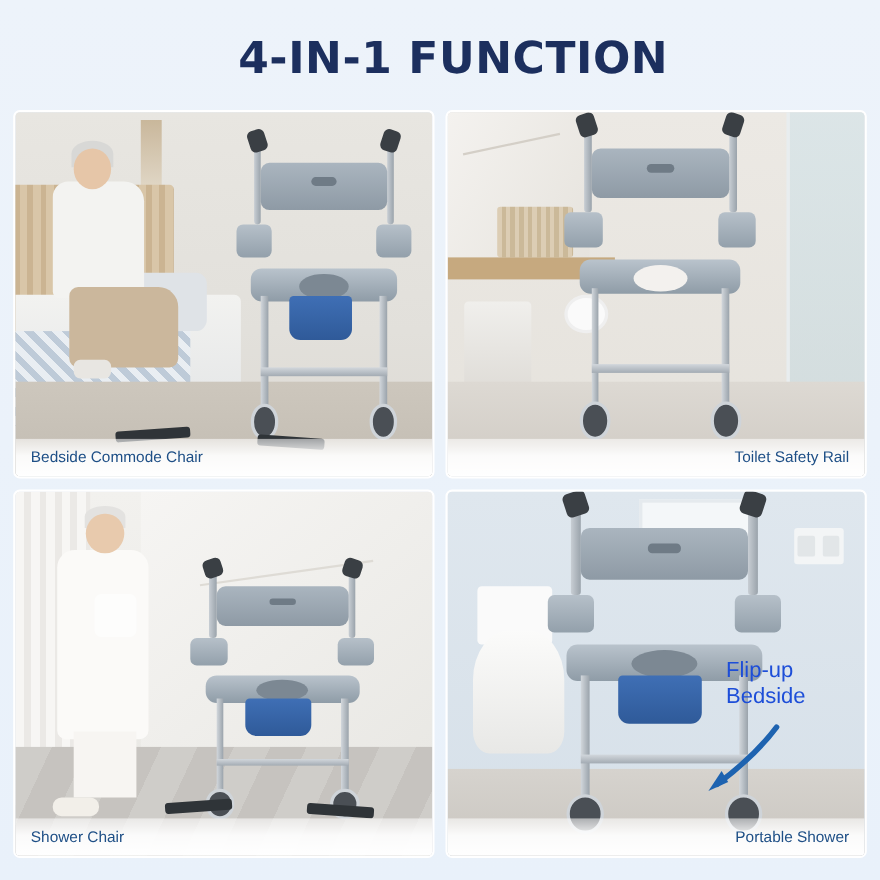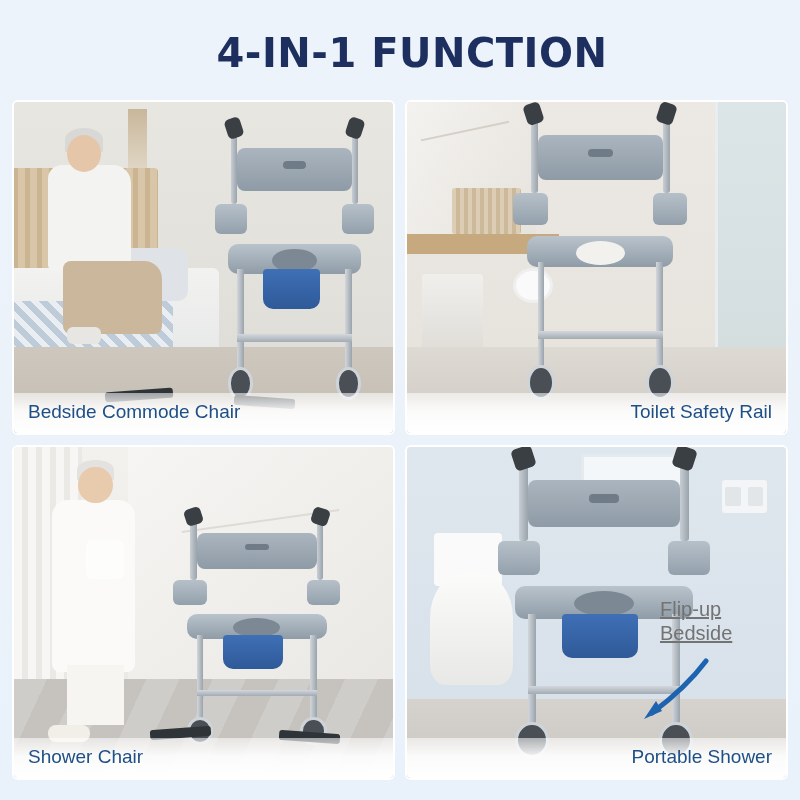--- a/index.html
+++ b/index.html
@@ -51,21 +51,21 @@
     overflow: hidden;
     background: #dfe6ee;
   }
   .caption {
     position: absolute;
     left: 0;
     bottom: 0;
     width: 100%;
     padding: 8px 14px 10px 14px;
     box-sizing: border-box;
-    font-size: 19px;
+    font-size: 14px;
     color: #1e4f86;
     background: linear-gradient(180deg, rgba(255,255,255,0.55) 0%, rgba(255,255,255,0.92) 45%, #ffffff 100%);
   }
   .caption.right {
     text-align: right;
   }
 
   
   .scene { position: absolute; inset: 0; }
 
@@ -138,25 +138,24 @@
   .ch-footrest { position:absolute; left:-6%; bottom:4%; width:26%; height:5%; background:#2f3438; border-radius:3px; transform:rotate(-4deg); }
   .ch-footrest2 { position:absolute; right:-6%; bottom:4%; width:26%; height:5%; background:#2f3438; border-radius:3px; transform:rotate(4deg); }
 
   
   .annot {
     position: absolute;
     right: 6px;
     top: 150px;
     width: 120px;
     text-align: left;
-    color: #737373;
+    color: #1d4ed8;
     font-size: 20px;
     line-height: 24px;
     font-family: "Liberation Sans", sans-serif;
-    text-decoration: underline;
   }
   .annot-arrow {
     position: absolute;
     right: 76px;
     top: 208px;
     width: 74px;
     height: 70px;
   }
 </style>
 </head>

